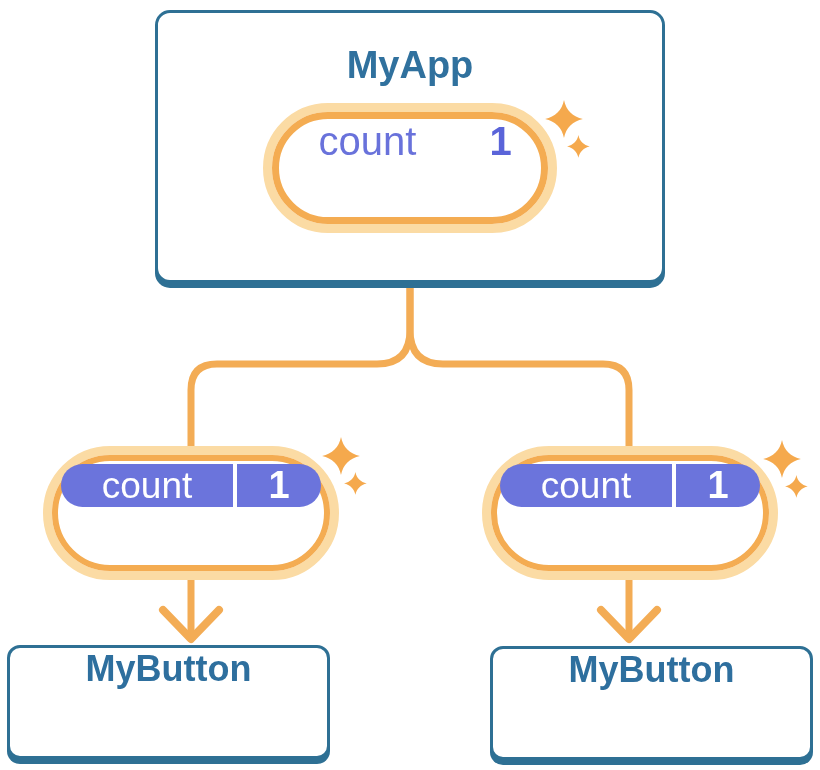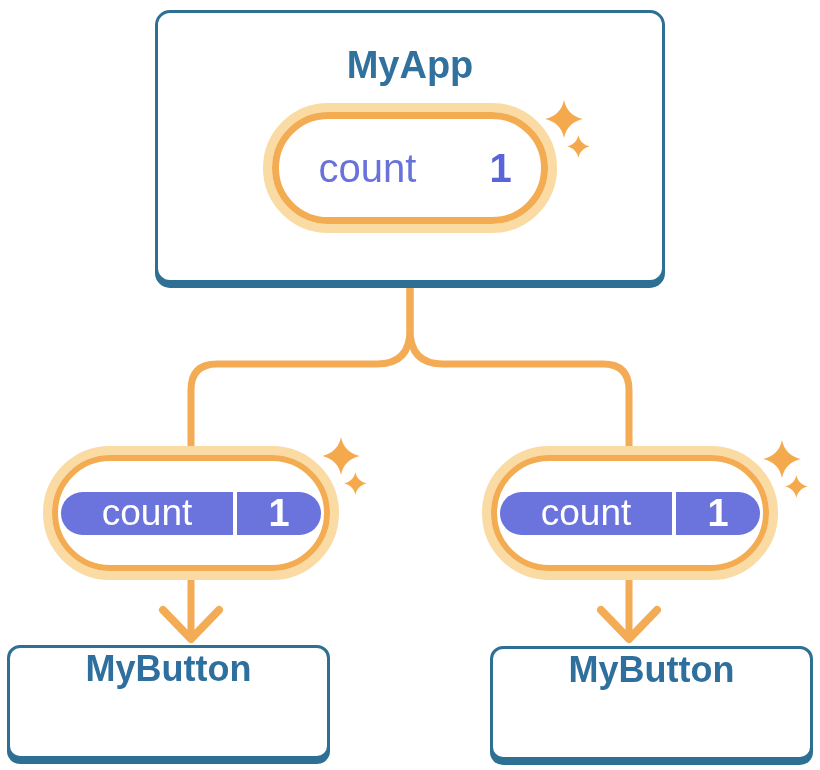--- a/index.html
+++ b/index.html
@@ -63,21 +63,21 @@
     border-radius: 999px;
     background: #ffffff;
     z-index: 2;
   }
   .pill-orange {
     box-sizing: border-box;
     width: 100%; height: 100%;
     border-radius: 999px;
     background: #ffffff;
     display: flex;
-    align-items: center;
+    align-items: flex-start;
   }
   
   .pill-state {
     width: 294px; height: 130px;
     margin-top: 16px;
   }
   .pill-state .pill-orange {
     border: 7px solid #F4AC52;
     overflow: hidden;
   }

